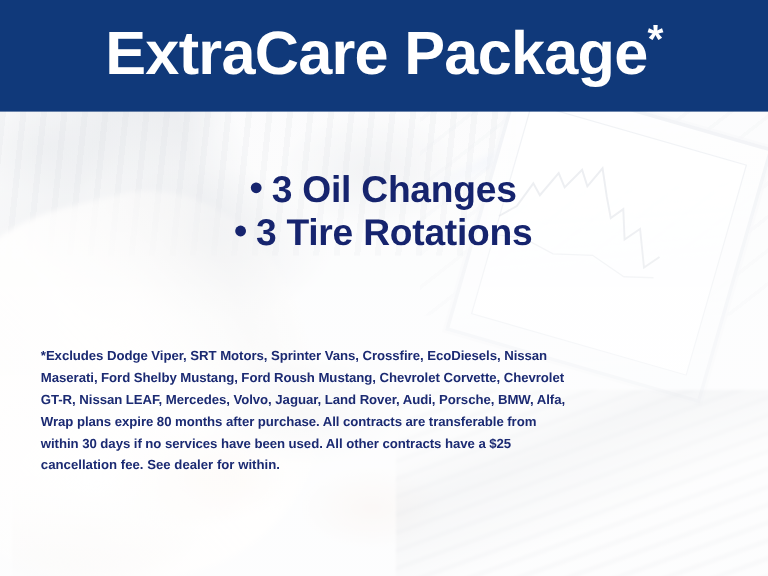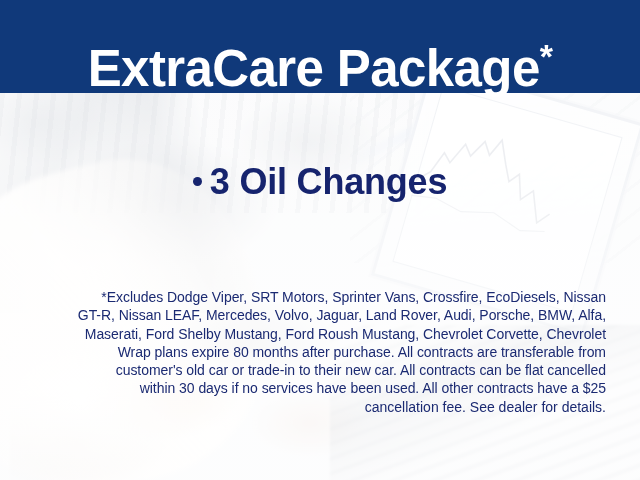--- a/index.html
+++ b/index.html
@@ -204,43 +204,41 @@
     right: 0;
     top: 14px;
     text-align: center;
     color: #ffffff;
     font-family: "Liberation Sans", sans-serif;
     font-weight: bold;
     font-size: 51px;
     line-height: 62px;
     letter-spacing: -0.6px;
     white-space: nowrap;
-    margin-top: 24px;
   }
   .header-title .star {
     font-size: 34px;
     vertical-align: super;
     line-height: 0;
   }
 
   
   .bullets {
     position: absolute;
     left: 0;
     right: 0;
     top: 140px;
     z-index: 4;
     text-align: center;
     color: #16246E;
     font-family: "Liberation Sans", sans-serif;
     font-weight: bold;
-    font-size: 36px;
+    font-size: 31px;
     line-height: 36px;
     letter-spacing: -0.2px;
-    margin-top: 24px;
   }
   .bullet-line {
     white-space: nowrap;
     display: block;
   }
   .bullet-dot {
     display: inline-block;
     width: 9px;
     height: 9px;
     border-radius: 50%;
@@ -251,25 +249,25 @@
     top: -3px;
   }
 
   
   .fineprint {
     position: absolute;
     left: 34px;
     width: 572px;
     top: 288px;
     z-index: 4;
-    text-align: right;
+    text-align: left;
     color: #1B2A72;
     font-family: "Liberation Sans", sans-serif;
-    font-weight: normal;
-    font-size: 14px;
+    font-weight: bold;
+    font-size: 11px;
     line-height: 18.3px;
     letter-spacing: -0.05px;
   }
   .fp-line {
     display: block;
     white-space: nowrap;
   }
   .fp-line.last { letter-spacing: 0; }
 </style>
 </head>
@@ -301,25 +299,25 @@
   </div>
 
   <div class="header-band">
     <div class="header-title">
       <span>ExtraCare Package</span><span class="star">*</span>
     </div>
   </div>
 
   <div class="bullets">
     <span class="bullet-line"><span class="bullet-dot"></span><span>3 Oil Changes</span></span>
+    <span class="bullet-line"><span class="bullet-dot"></span><span>3 Tire Rotations</span></span>
   </div>
 
   <div class="fineprint">
     <span class="fp-line">*Excludes Dodge Viper, SRT Motors, Sprinter Vans, Crossfire, EcoDiesels, Nissan</span>
+    <span class="fp-line">Maserati, Ford Shelby Mustang, Ford Roush Mustang, Chevrolet Corvette, Chevrolet</span>
     <span class="fp-line">GT-R, Nissan LEAF, Mercedes, Volvo, Jaguar, Land Rover, Audi, Porsche, BMW, Alfa,</span>
-    <span class="fp-line">Maserati, Ford Shelby Mustang, Ford Roush Mustang, Chevrolet Corvette, Chevrolet</span>
     <span class="fp-line">Wrap plans expire 80 months after purchase. All contracts are transferable from</span>
-    <span class="fp-line">customer's old car or trade-in to their new car. All contracts can be flat cancelled</span>
     <span class="fp-line">within 30 days if no services have been used. All other contracts have a $25</span>
-    <span class="fp-line last">cancellation fee. See dealer for details.</span>
+    <span class="fp-line last">cancellation fee. See dealer for within.</span>
   </div>
 
 </div>
 
 </body></html>

